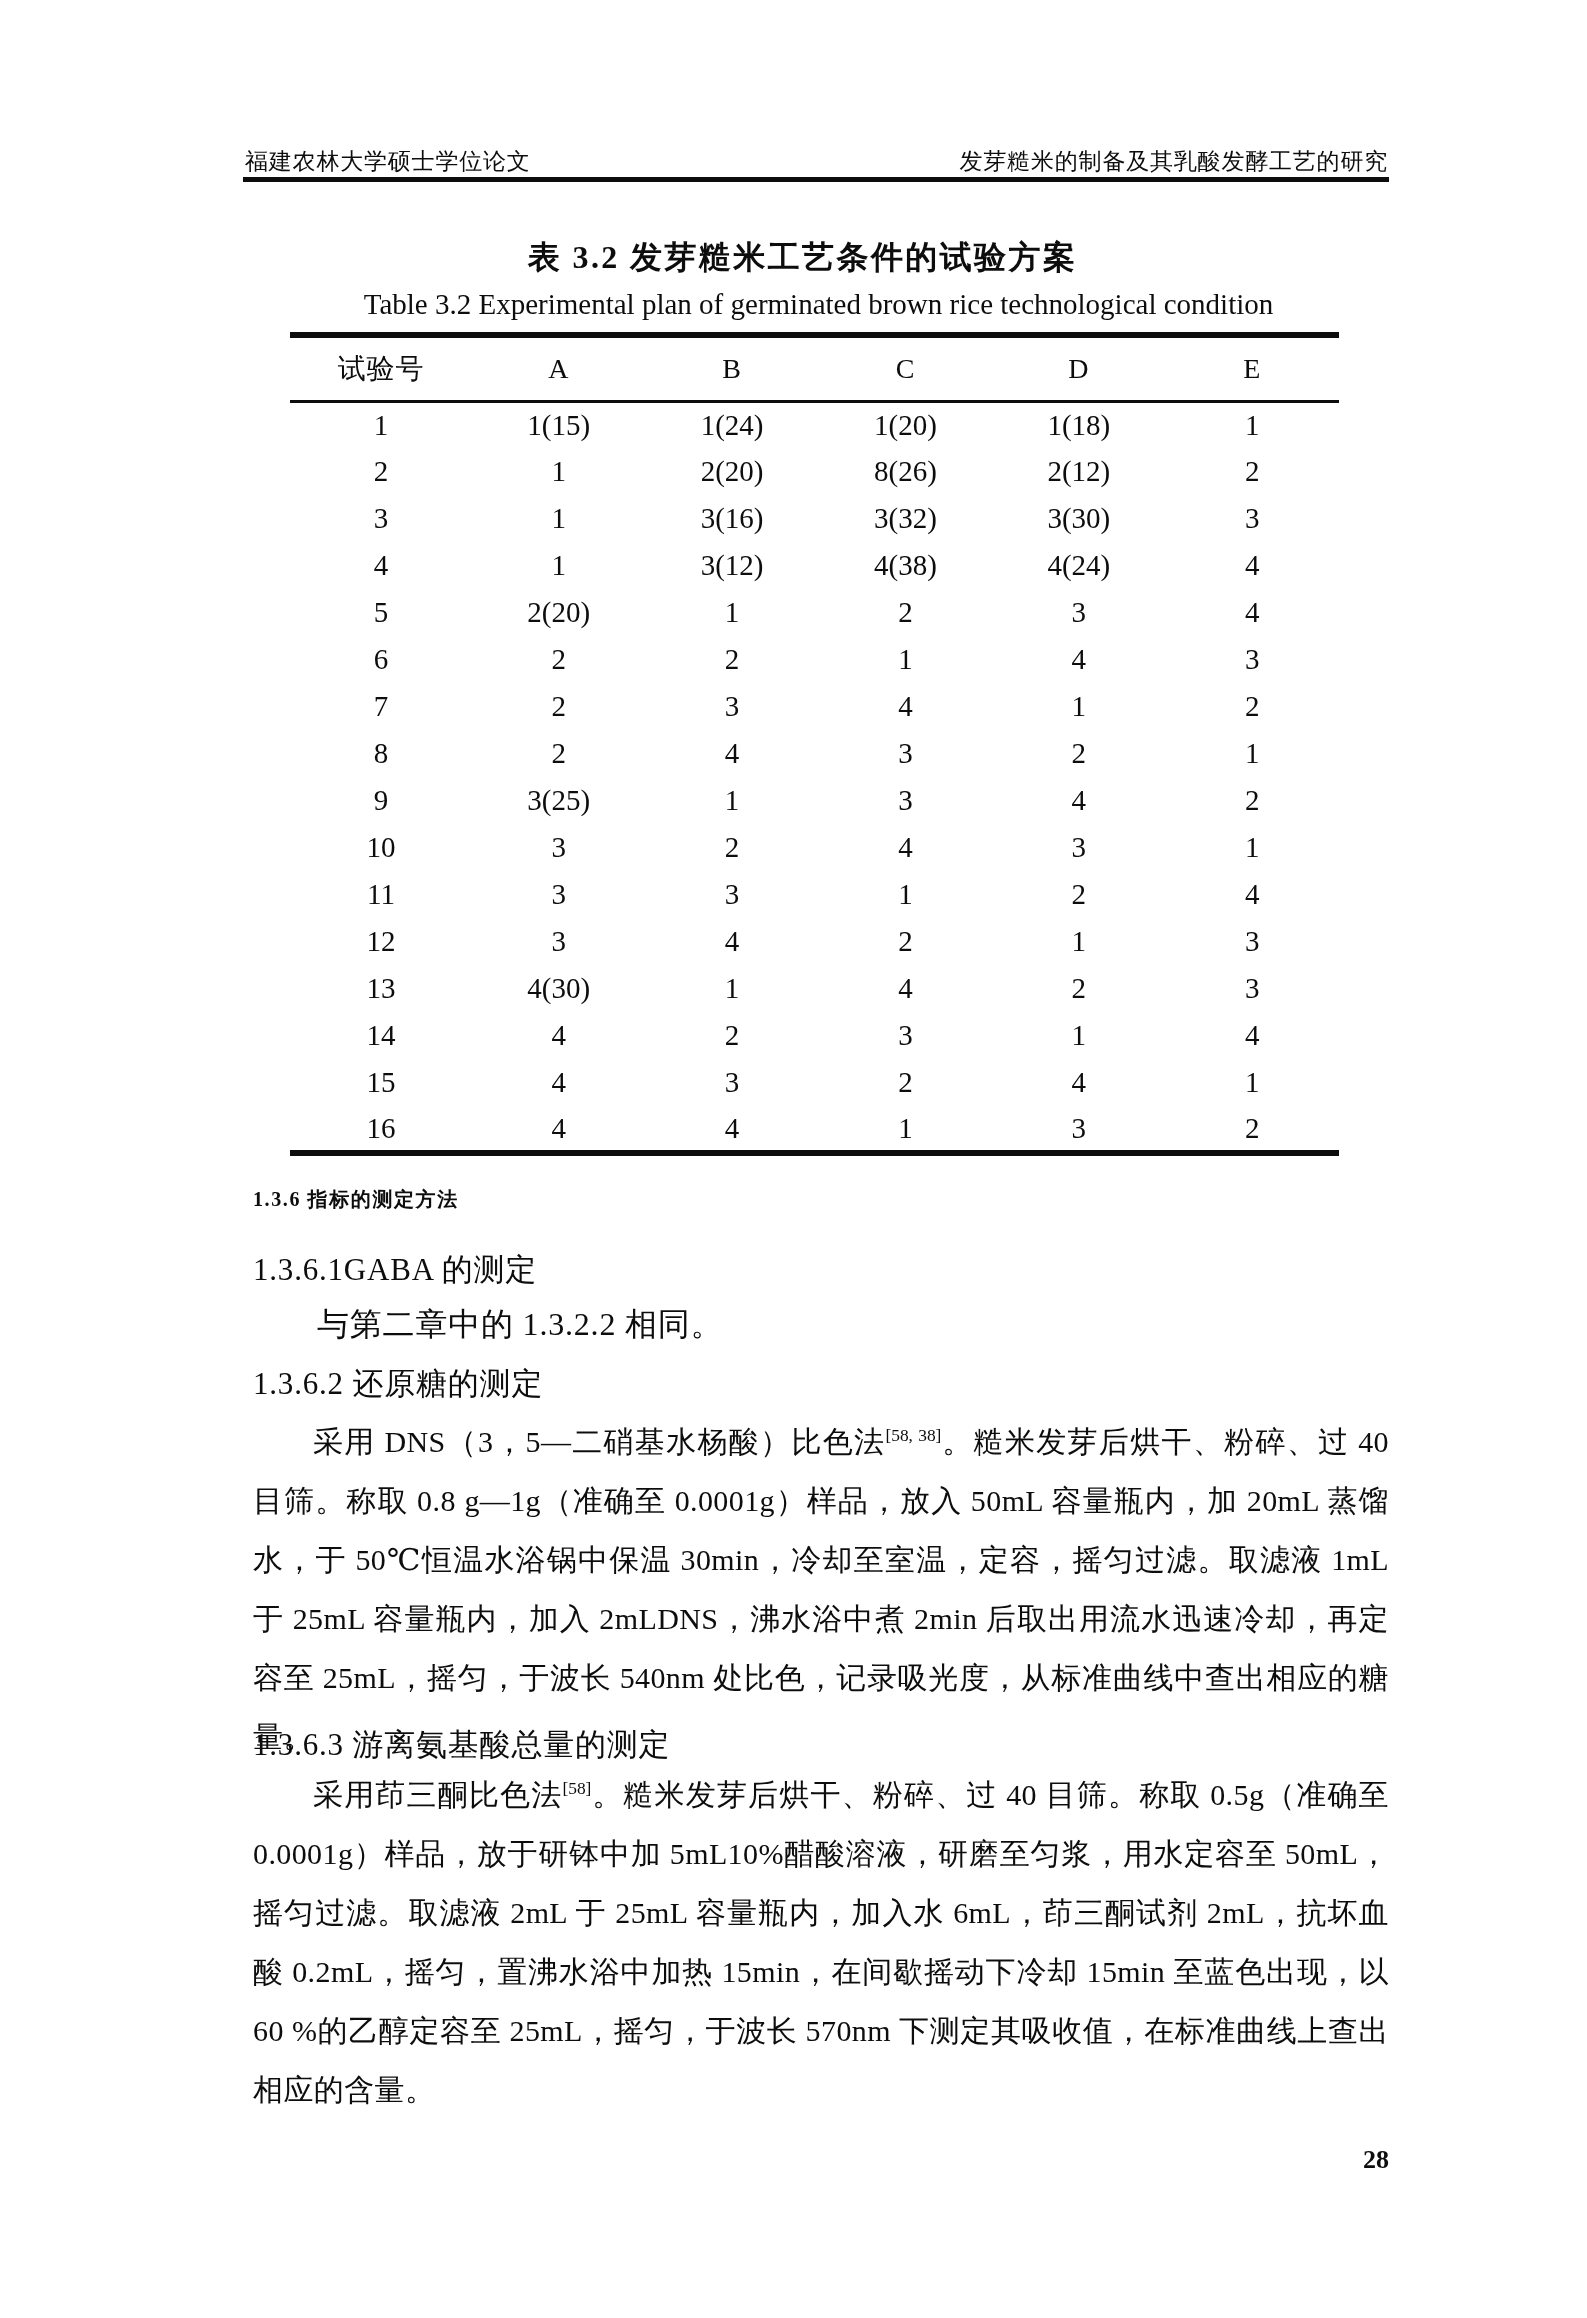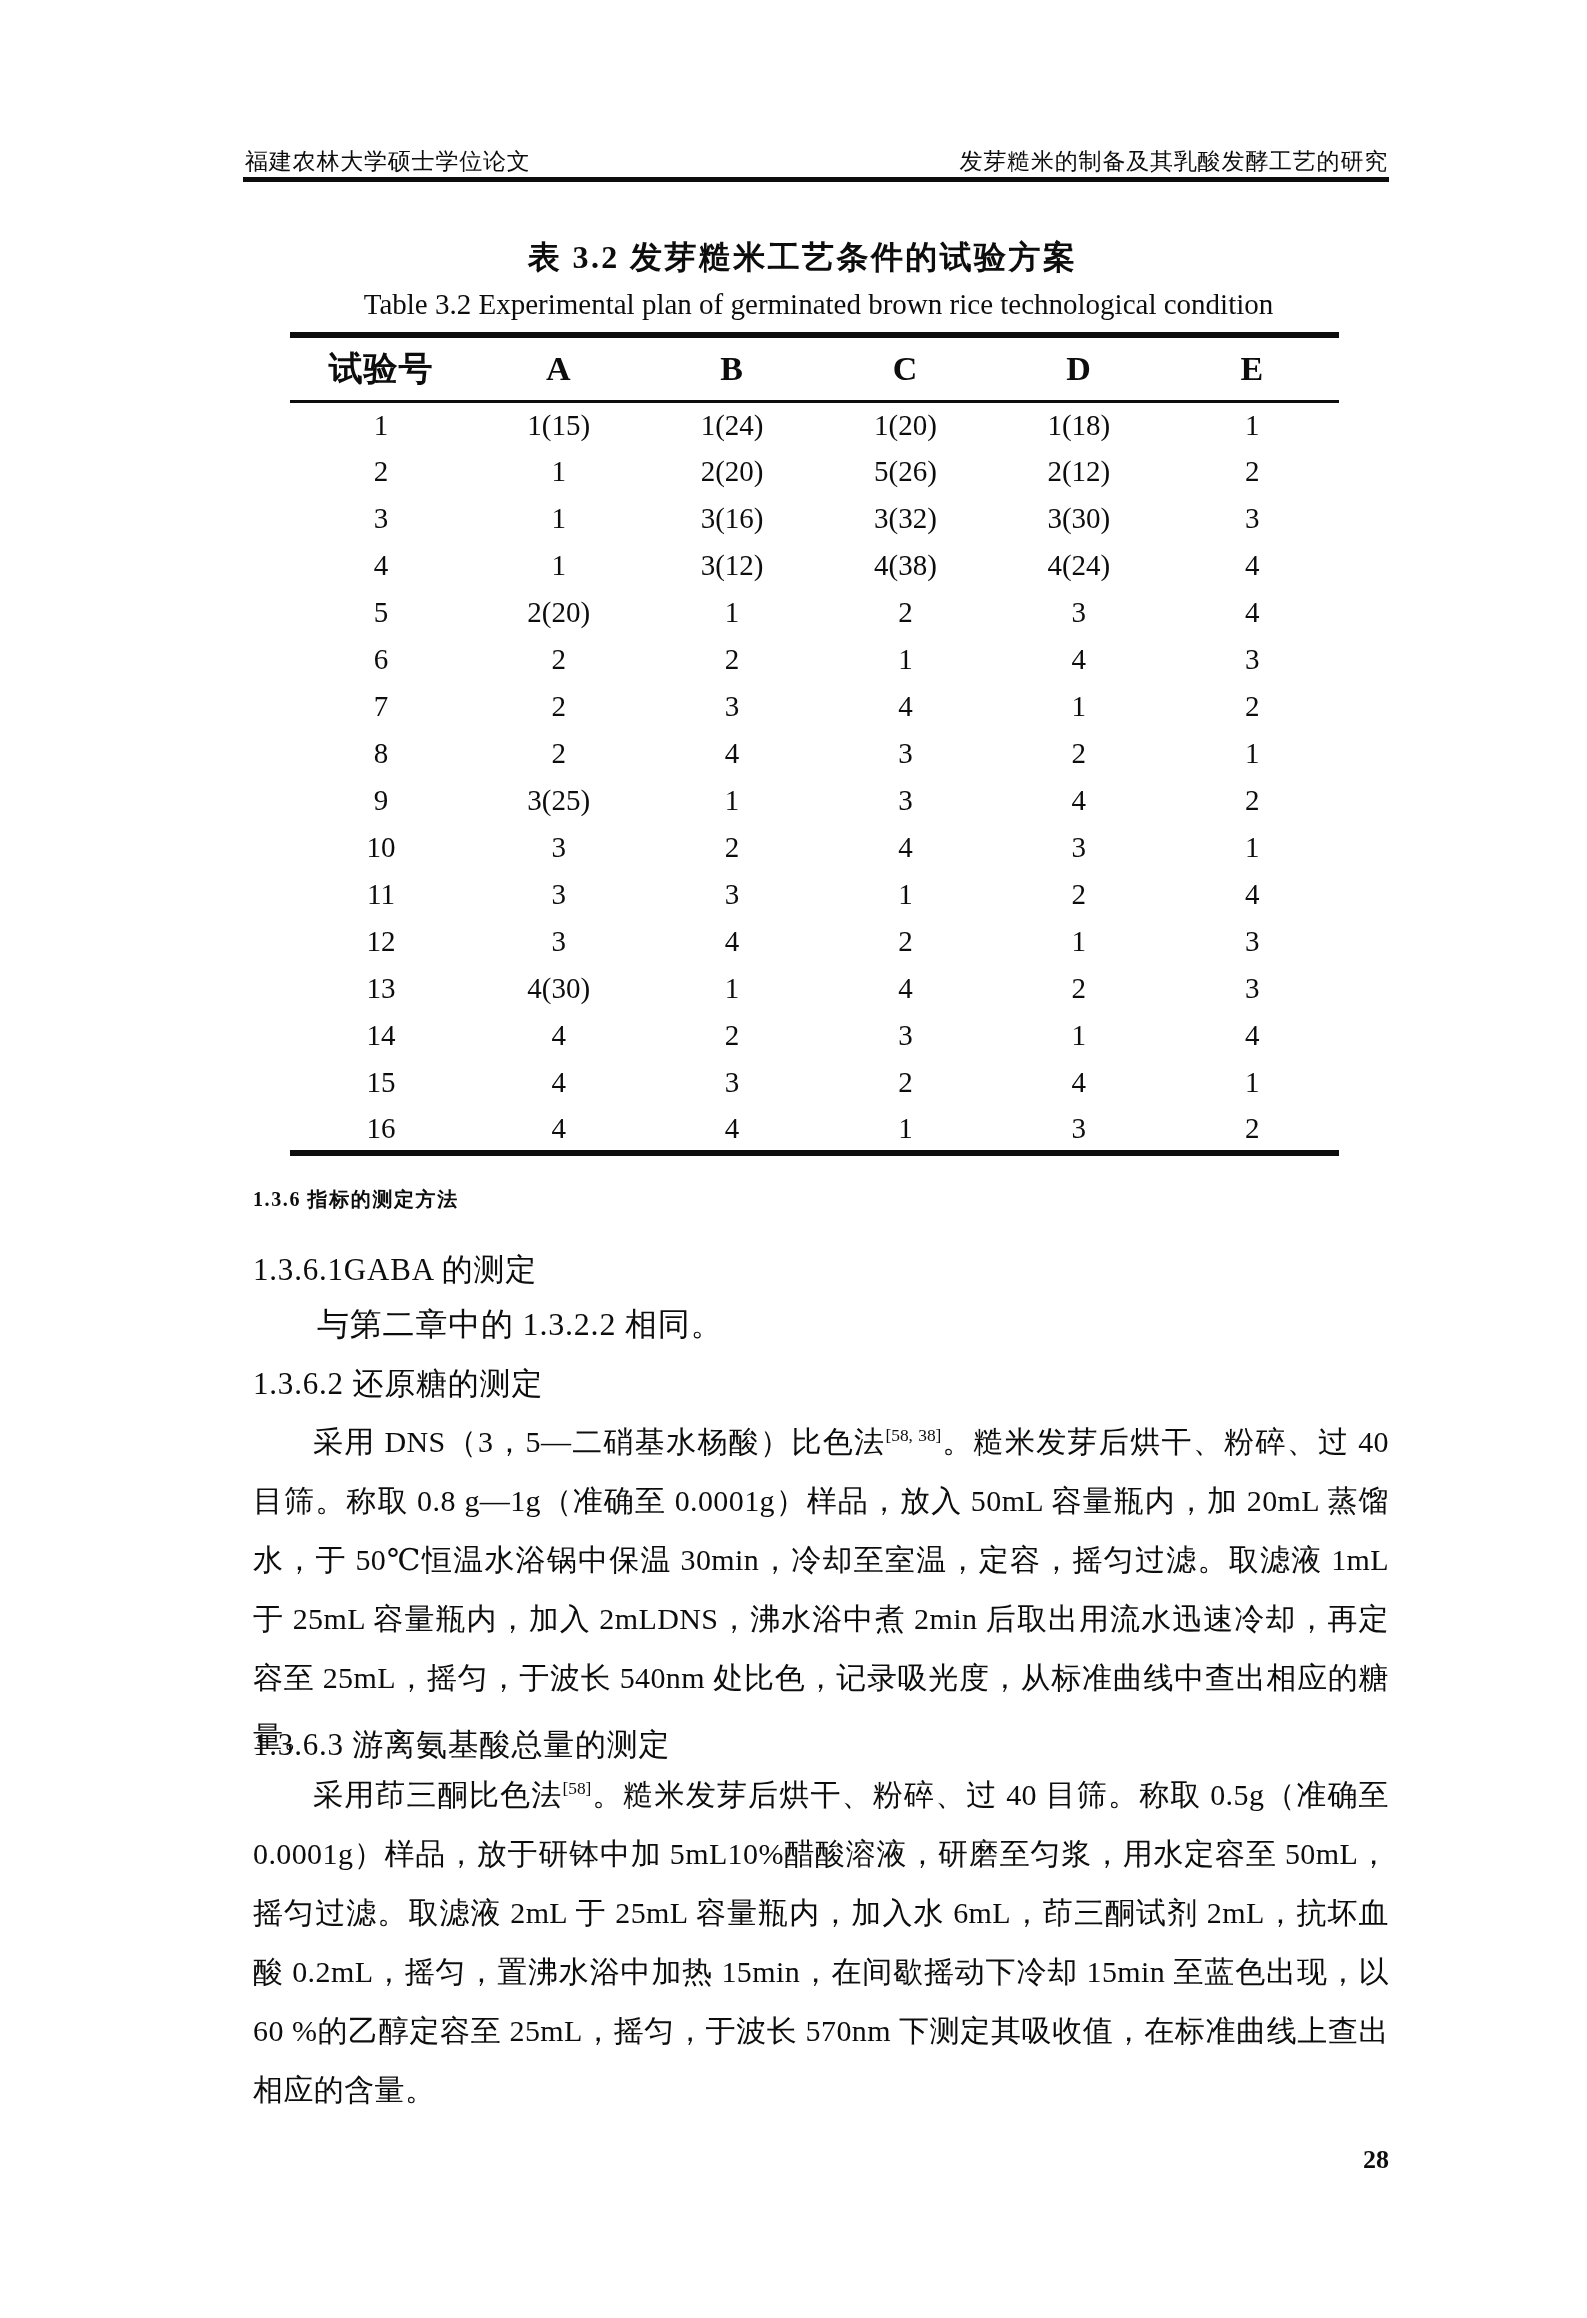--- a/index.html
+++ b/index.html
@@ -65,22 +65,22 @@
     text-align: center;
     border-top: 6.3px solid #0d0d0d;
     border-bottom: 6.3px solid #0d0d0d;
   }
   .exp-table col.c-first { width: 182px; }
   .exp-table thead tr {
     height: 66px;
     border-bottom: 3.2px solid #0d0d0d;
   }
   .exp-table th {
-    font-weight: bold;
-    font-size: 34px;
+    font-weight: normal;
+    font-size: 28px;
     vertical-align: middle;
     letter-spacing: 0.8px;
   }
   .exp-table tbody tr { height: 47px; }
   .exp-table td {
     font-size: 29px;
     vertical-align: middle;
   }
 
   
@@ -183,21 +183,21 @@
           <td>1(15)</td>
           <td>1(24)</td>
           <td>1(20)</td>
           <td>1(18)</td>
           <td>1</td>
         </tr>
         <tr>
           <td>2</td>
           <td>1</td>
           <td>2(20)</td>
-          <td>5(26)</td>
+          <td>8(26)</td>
           <td>2(12)</td>
           <td>2</td>
         </tr>
         <tr>
           <td>3</td>
           <td>1</td>
           <td>3(16)</td>
           <td>3(32)</td>
           <td>3(30)</td>
           <td>3</td>

